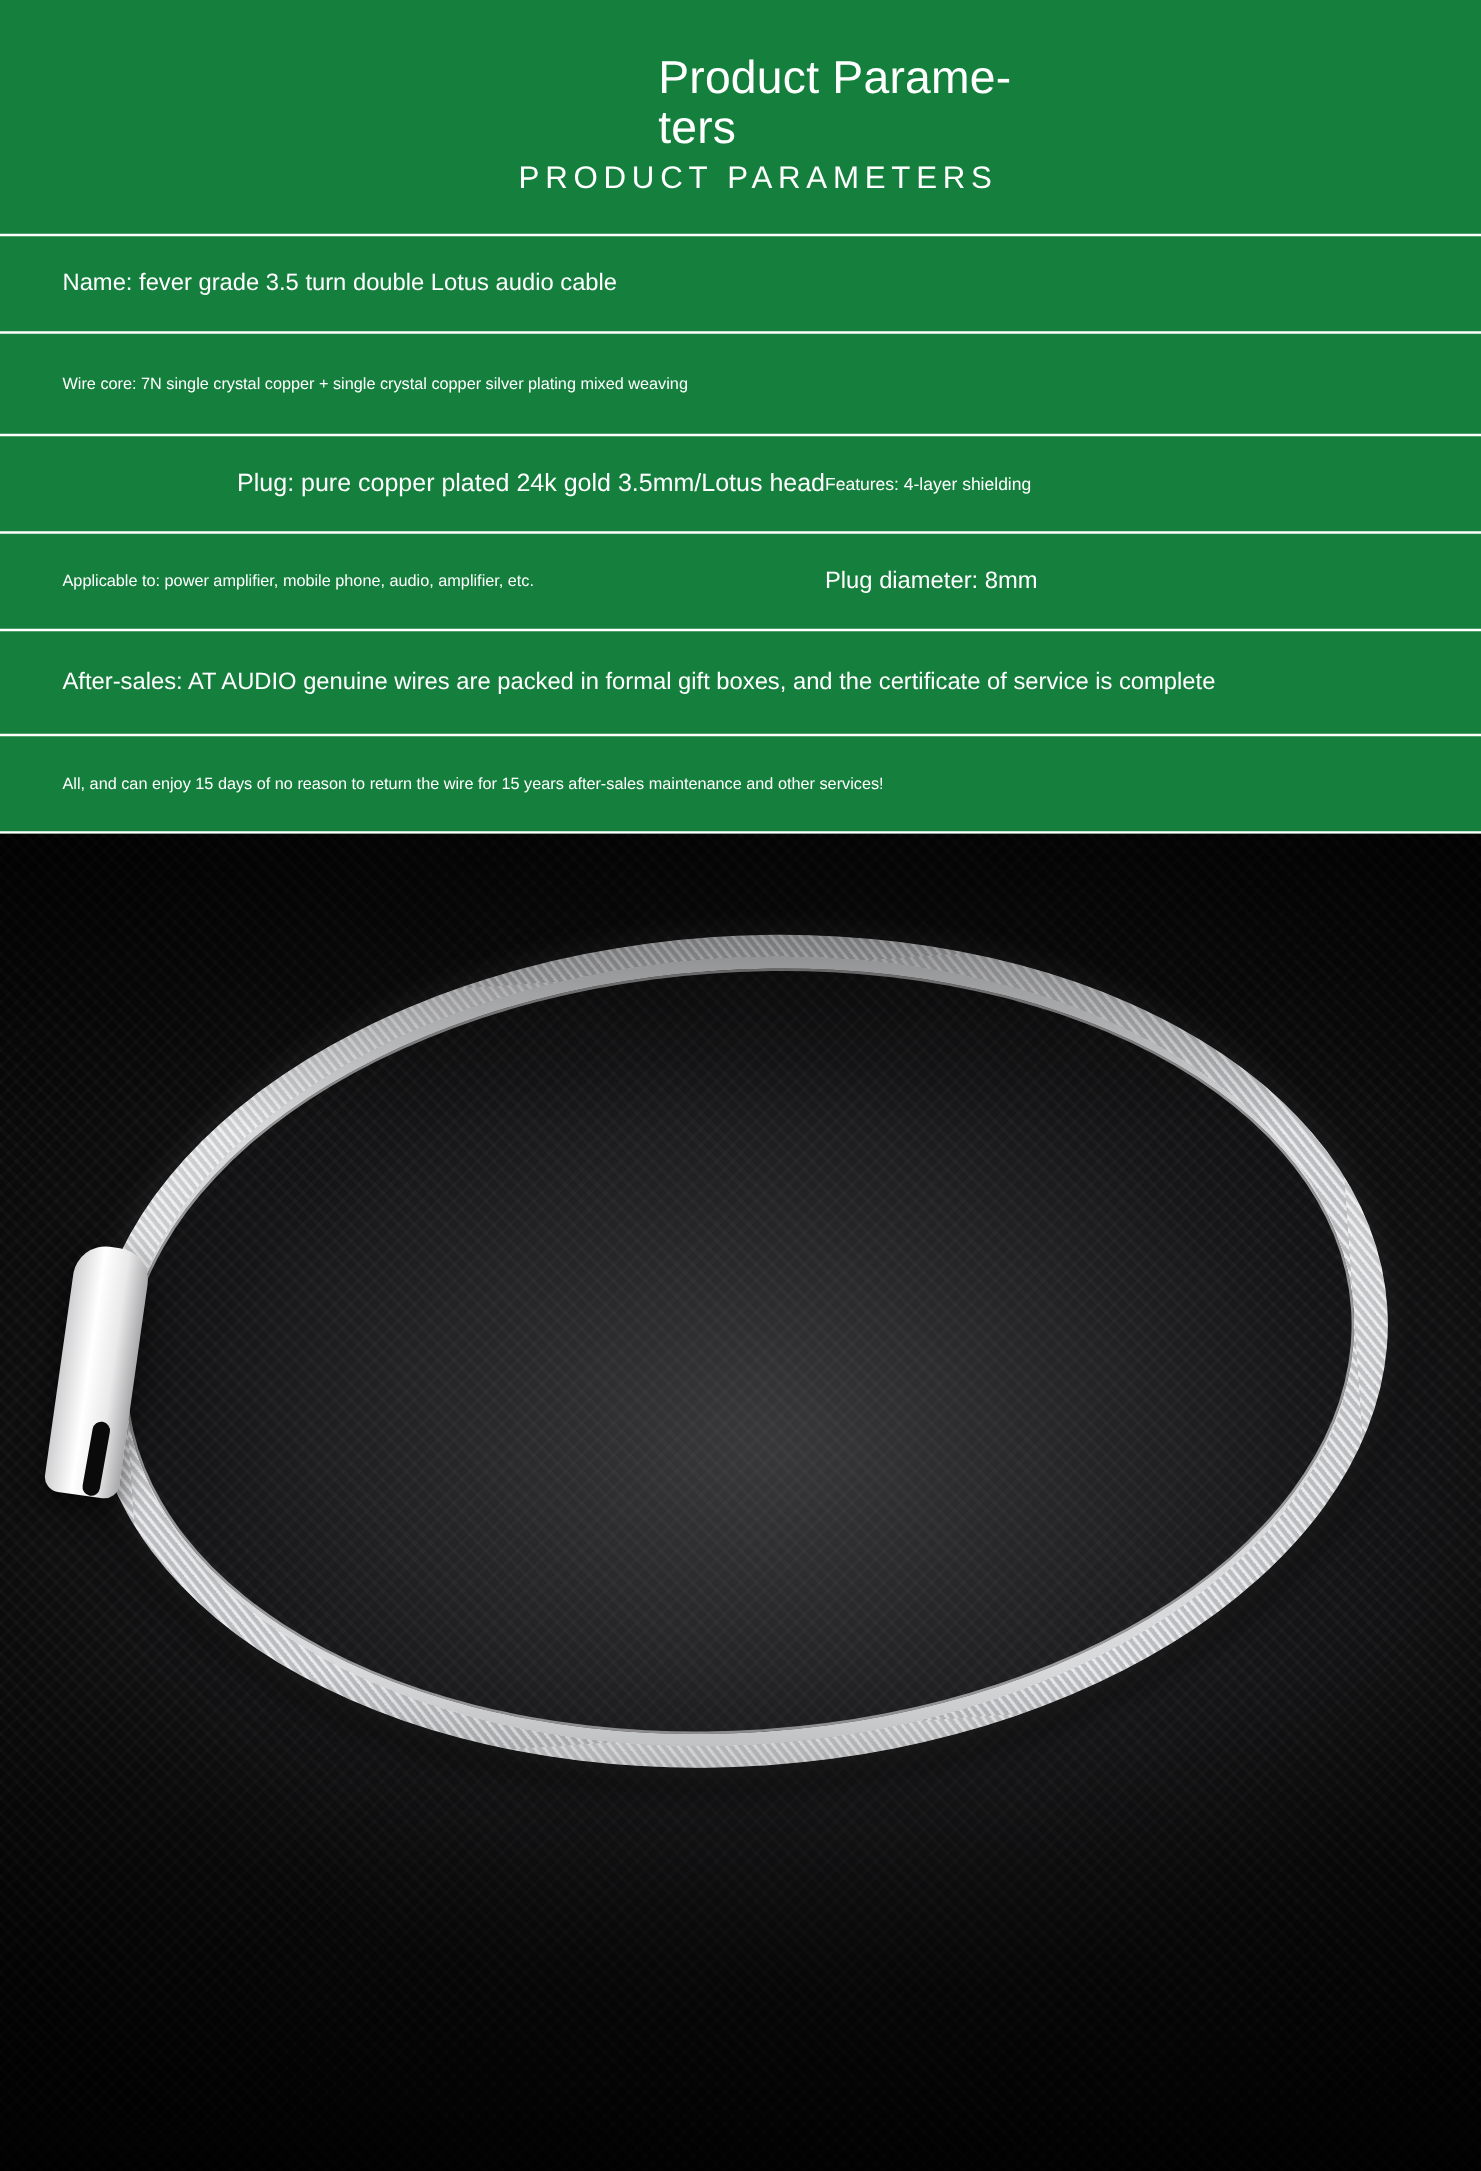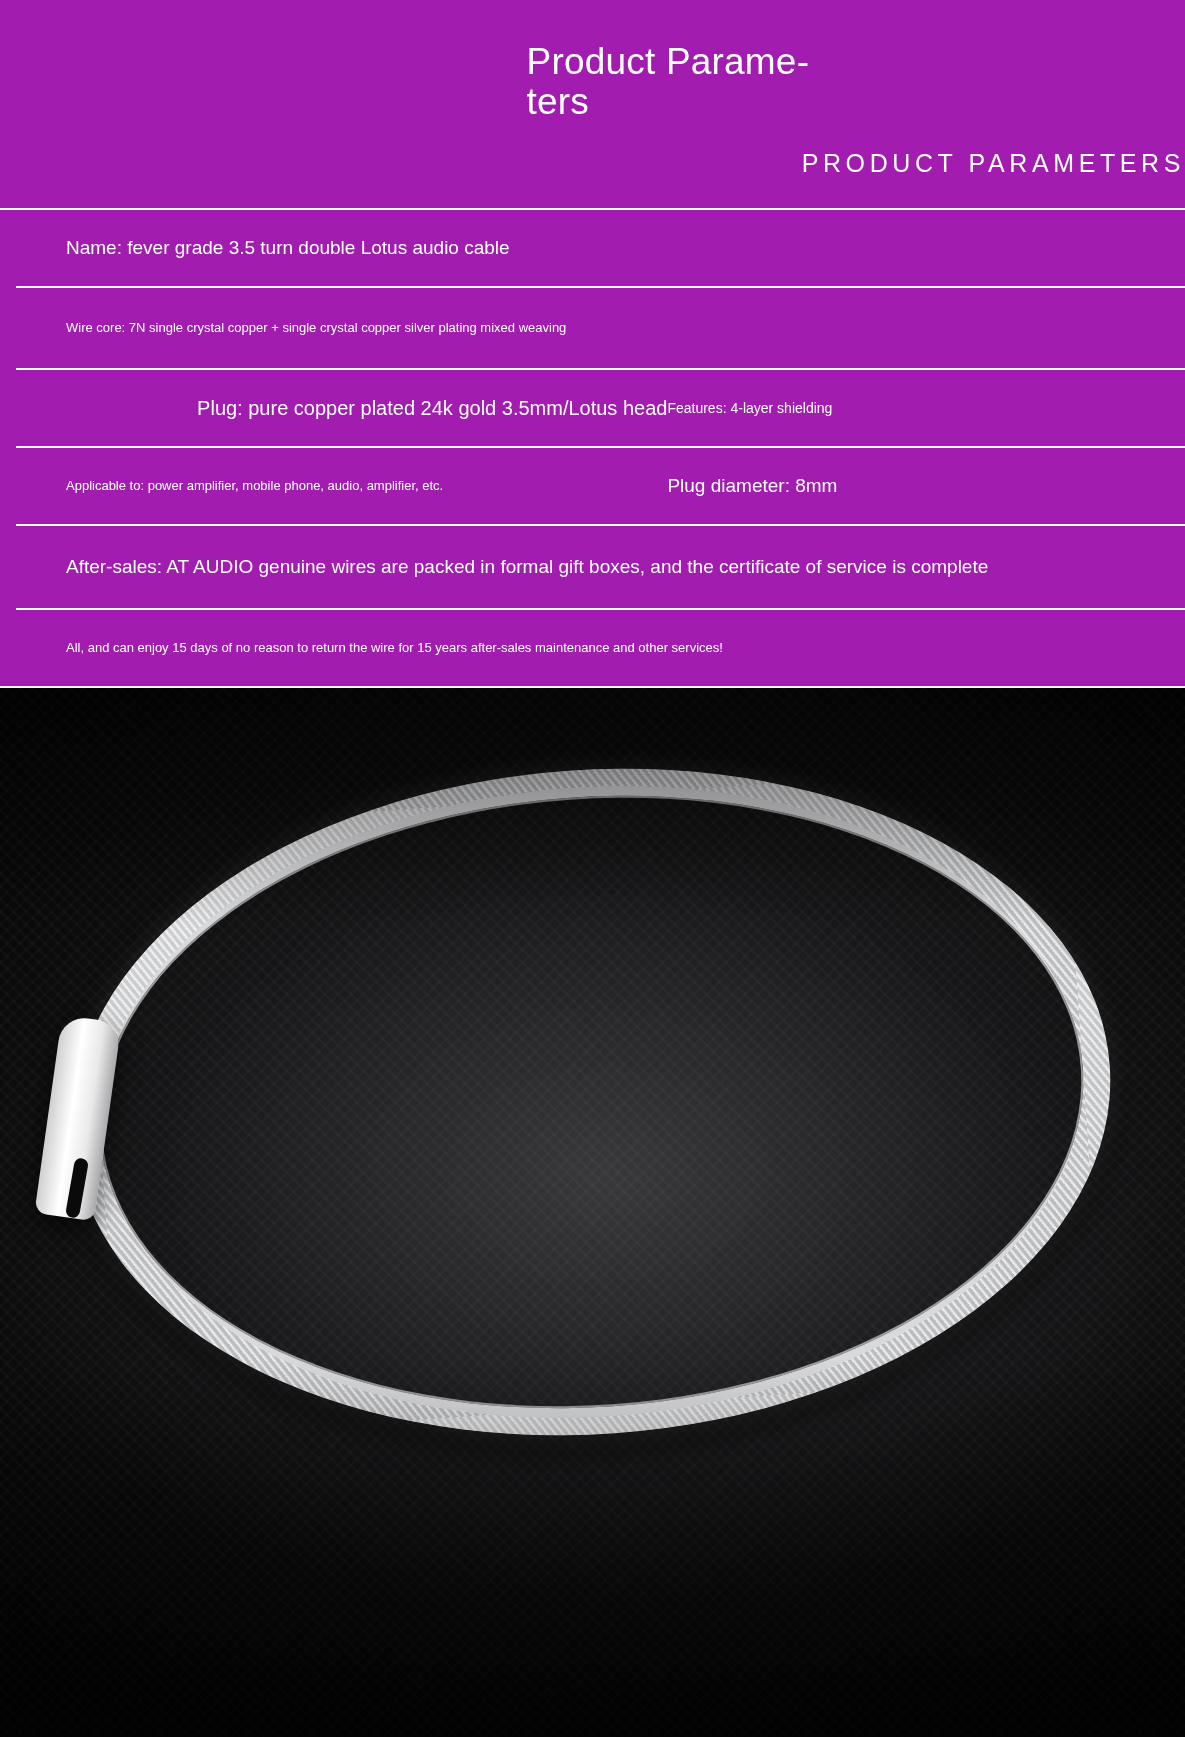--- a/index.html
+++ b/index.html
@@ -11,55 +11,53 @@
     width: 1185px;
     height: 1737px;
     overflow: hidden;
     font-family: "Liberation Sans", sans-serif;
     color: #ffffff;
   }
   .page {
     position: relative;
     width: 1185px;
     height: 1737px;
-    background: #a21caf;
+    background: #15803d;
   }
 
   
   .header {
     padding-top: 42px;
     text-align: center;
   }
   .title-cn {
     font-size: 37px;
     line-height: 40px;
     font-weight: 400;
     color: #ffffff;
     letter-spacing: 0.2px;
     width: 300px;
     margin: 0 auto 0 auto;
     text-align: left;
     padding-left: 168px;
   }
   .title-en {
-    margin-top: 27px;
+    margin-top: 6px;
     font-size: 25px;
     letter-spacing: 4.6px;
     color: #ffffff;
     font-weight: 400;
     padding-left: 28px;
-    text-align: right;
   }
 
   
   .spec-table {
     margin-top: 30px;
     border-top: 2px solid #ffffff;
     border-bottom: 2px solid #ffffff;
-    padding-left: 16px;
   }
   .spec-row {
     display: flex;
     align-items: center;
     border-bottom: 2px solid #ffffff;
     box-sizing: border-box;
   }
   .spec-row:last-child {
     border-bottom: none;
   }

